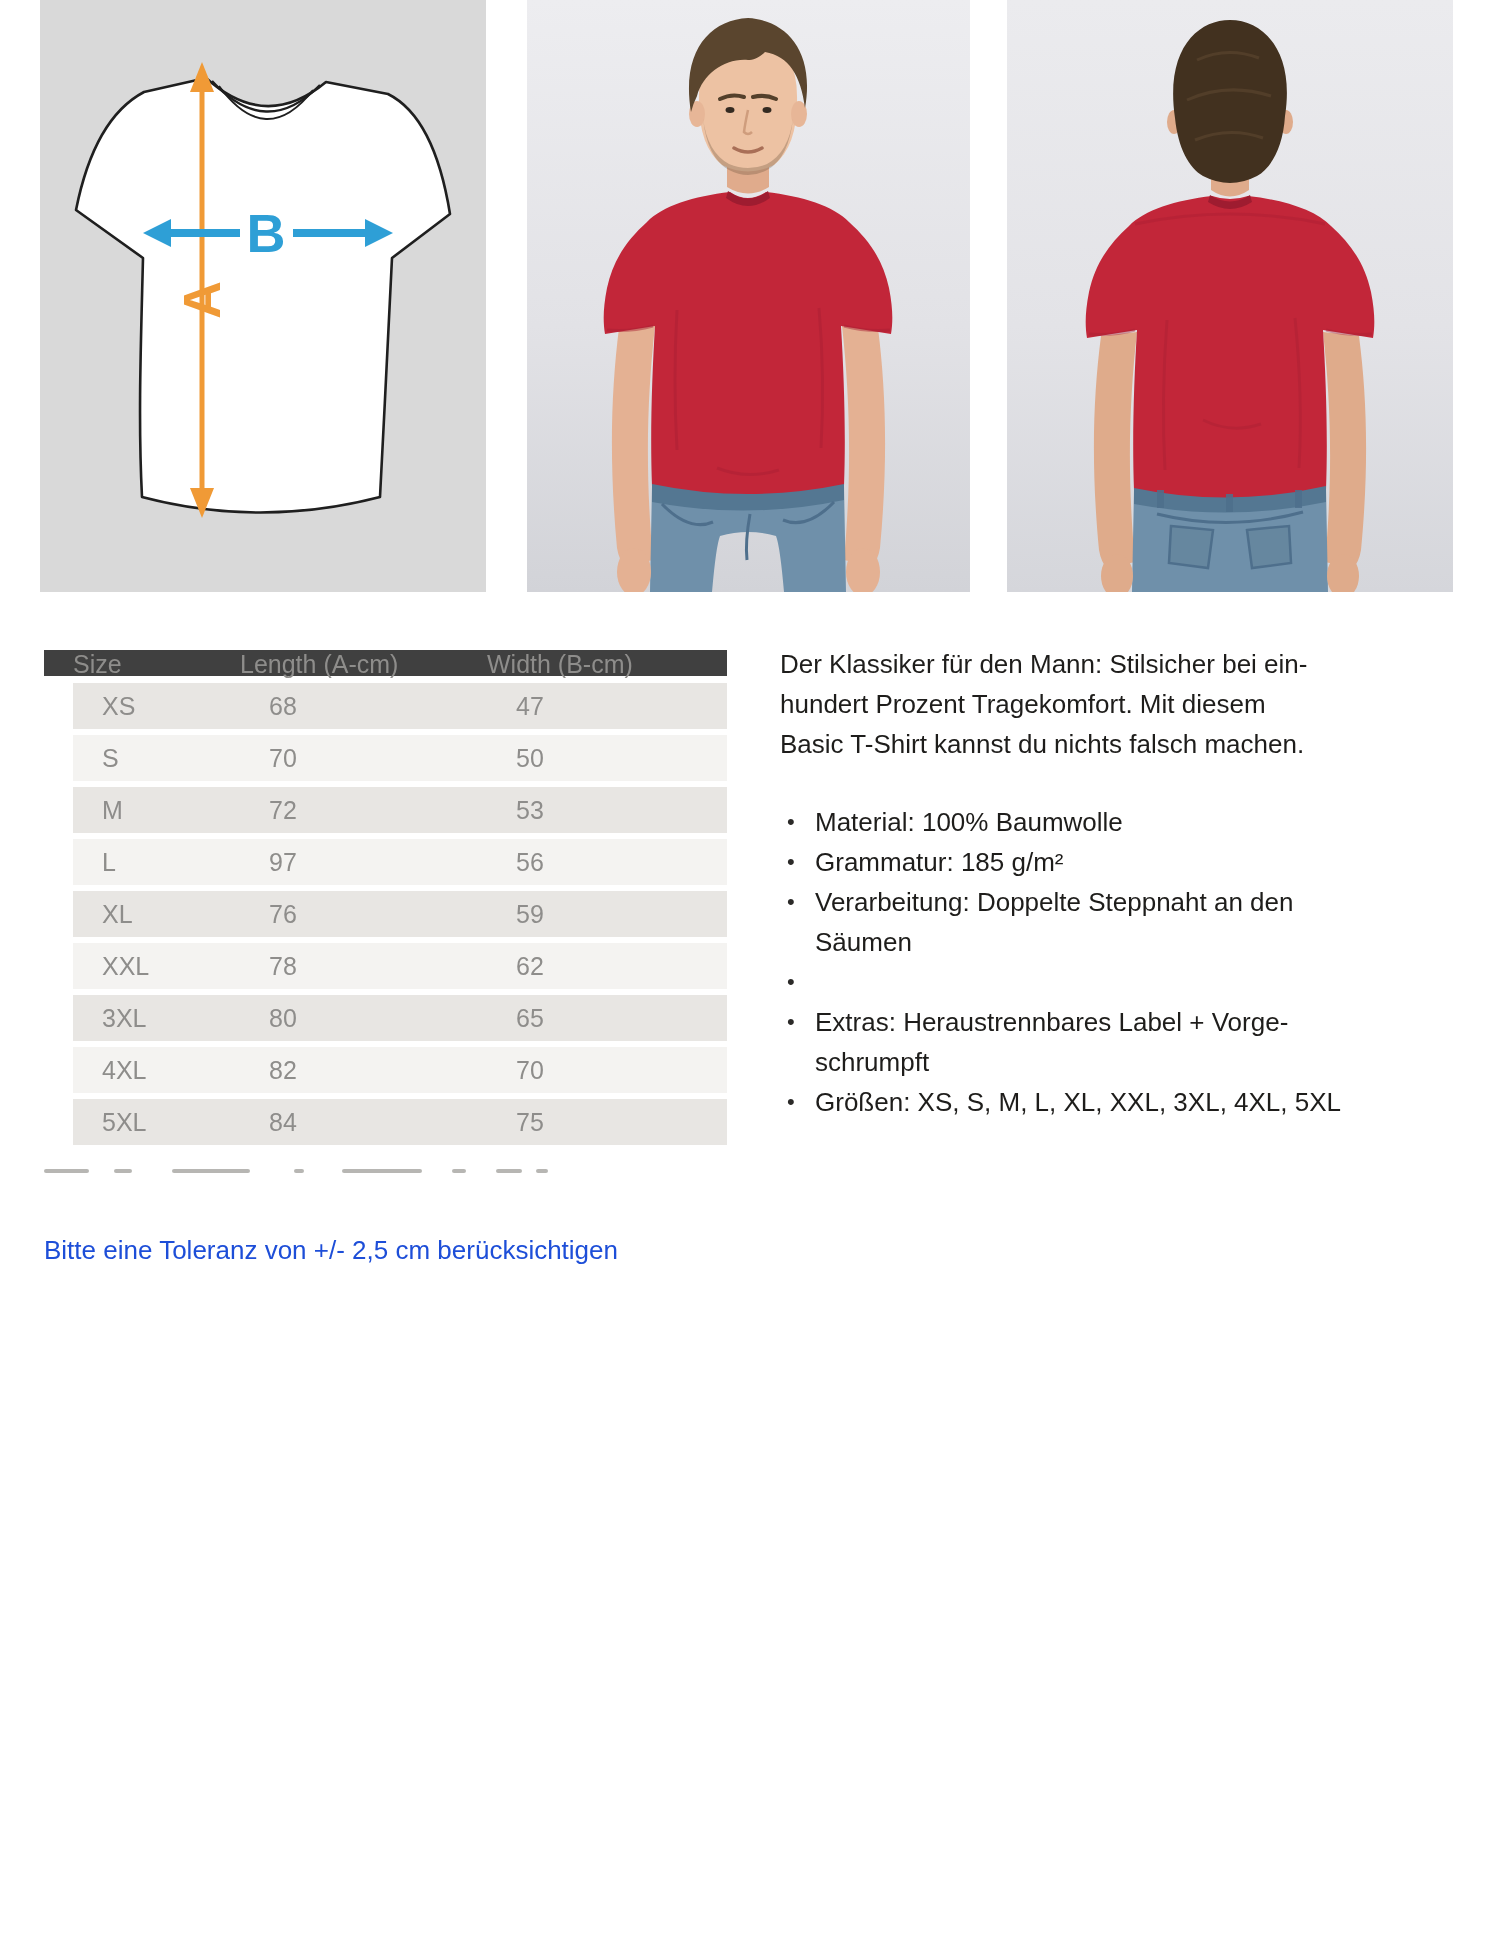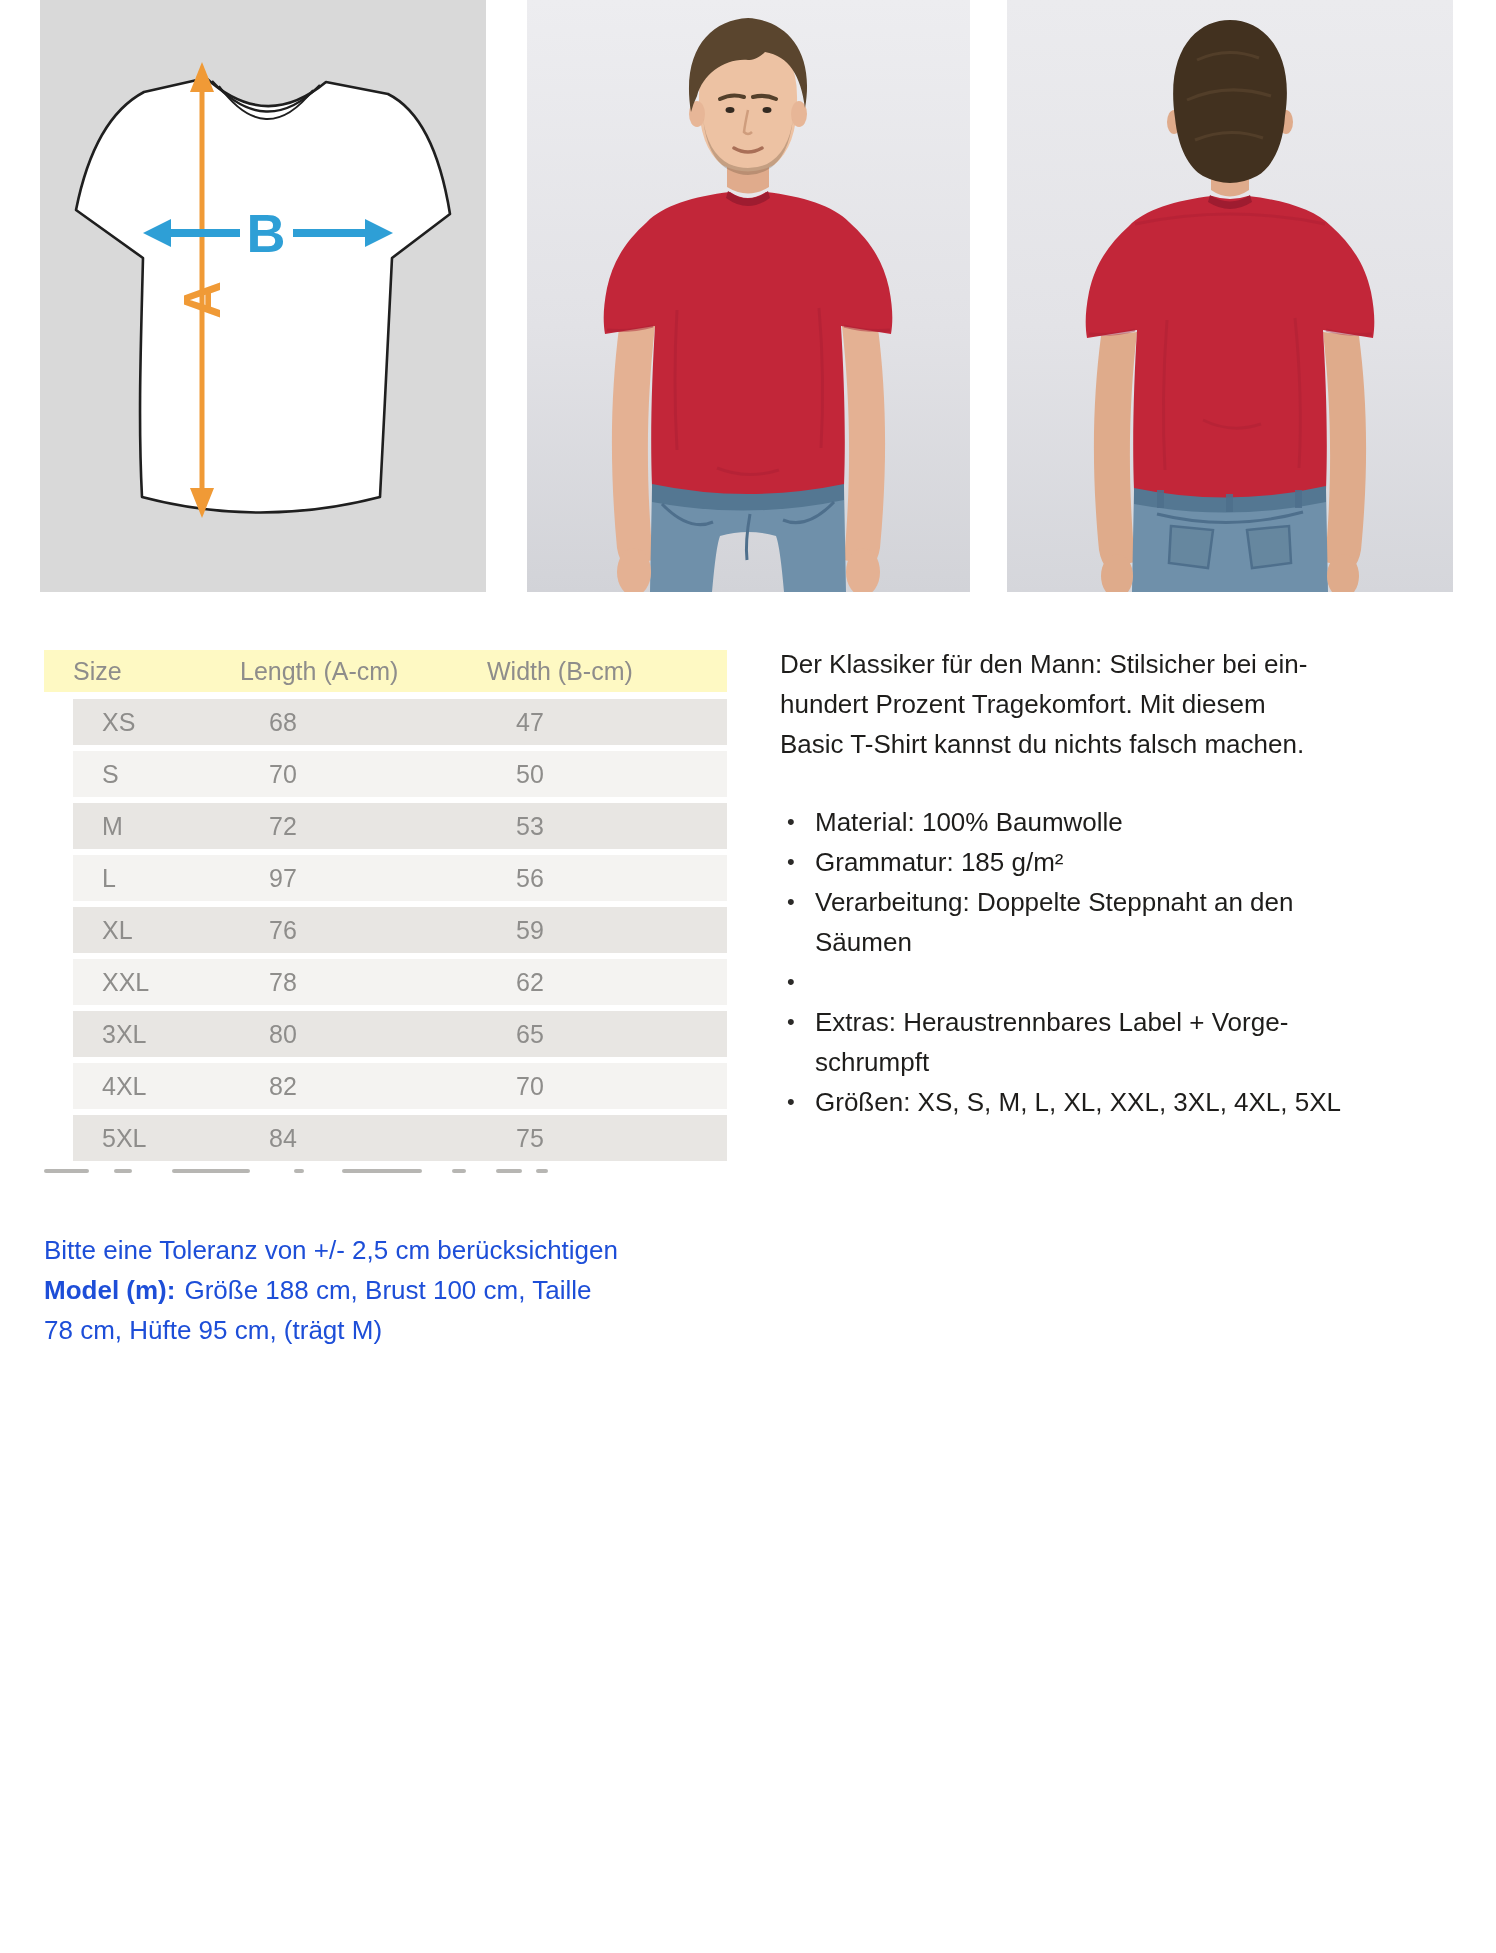--- a/index.html
+++ b/index.html
@@ -13,21 +13,21 @@
   
   .panel{position:absolute;top:0;height:592px;overflow:hidden;}
   #panel-diagram{left:40px;width:446px;background:#d9d9d9;}
   #panel-front{left:527px;width:443px;}
   #panel-back{left:1007px;width:446px;}
   .panel svg{display:block;width:100%;height:100%;}
 
   
   .size-table{position:absolute;left:44px;top:650px;width:683px;font-size:25px;color:#8e8d8b;}
   .t-head{
-    height:42px;margin-bottom:7px;background:#fef9c3;
+    height:26px;margin-bottom:7px;background:#404040;
     display:grid;grid-template-columns:167px 247px 1fr;
     align-items:center;padding-left:29px;box-sizing:border-box;
   }
   .t-row{
     height:46px;margin-bottom:6px;
     display:grid;grid-template-columns:167px 247px 1fr;
     align-items:center;padding-left:29px;box-sizing:border-box;margin-left:29px;
   }
   .t-row.dark{background:#e8e6e3;}
   .t-row.light{background:#f4f3f1;}
@@ -313,17 +313,15 @@
         </li>
         <li>
           <span class="dot">•</span>
           <span class="bullet-text">Größen: XS, S, M, L, XL, XXL, 3XL, 4XL, 5XL</span>
         </li>
       </ul>
   </div>
 
   <div class="notes">
     <p>Bitte eine Toleranz von +/- 2,5 cm berücksichtigen</p>
-    <p><span class="model-label">Model (m):</span><span>Größe 188 cm, Brust 100 cm, Taille
-78 cm, Hüfte 95 cm, (trägt M)</span></p>
   </div>
 
 </div>
 
 </body></html>

